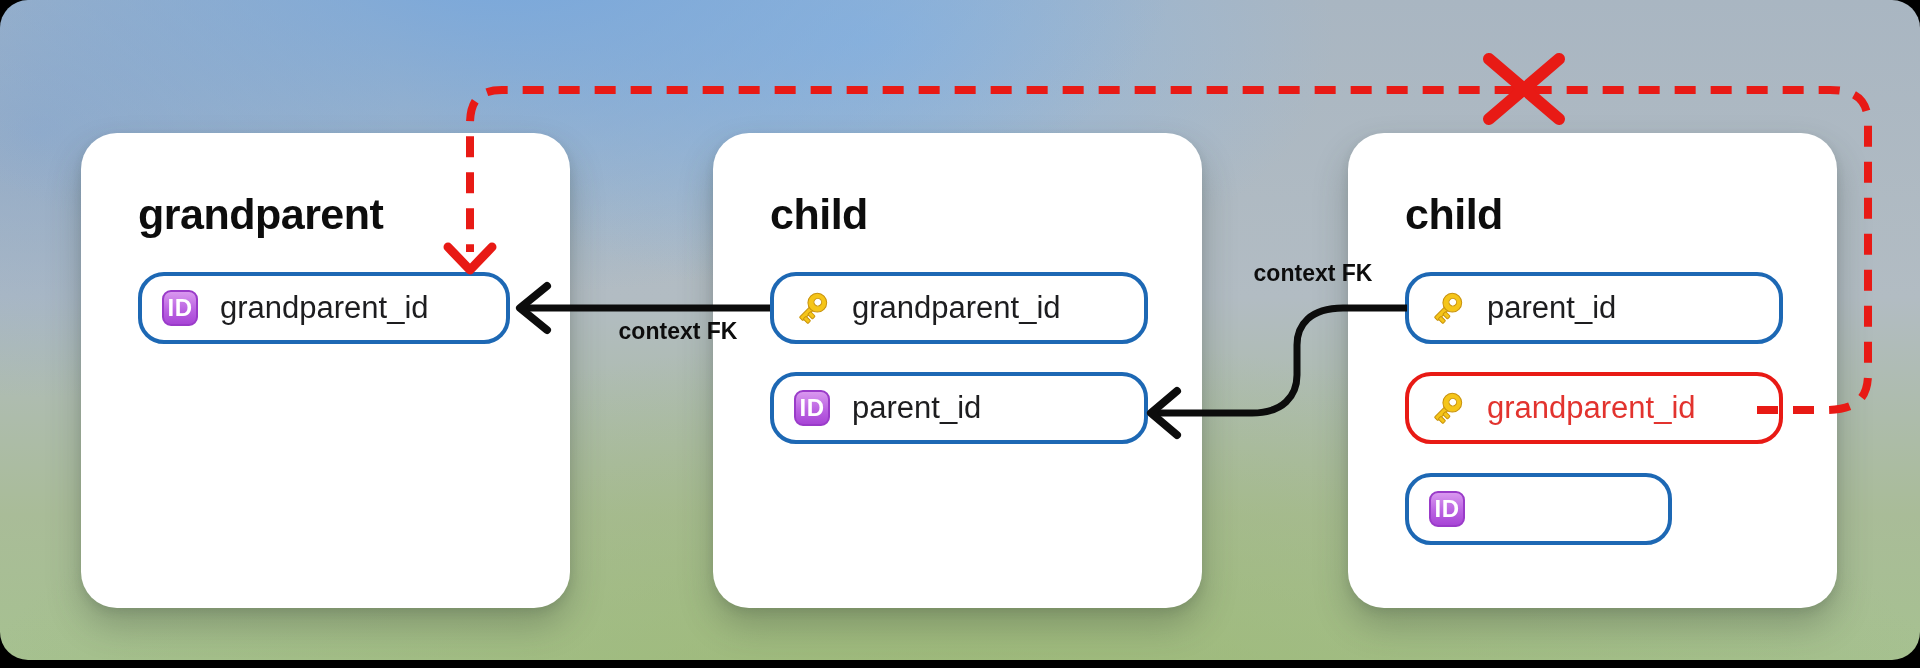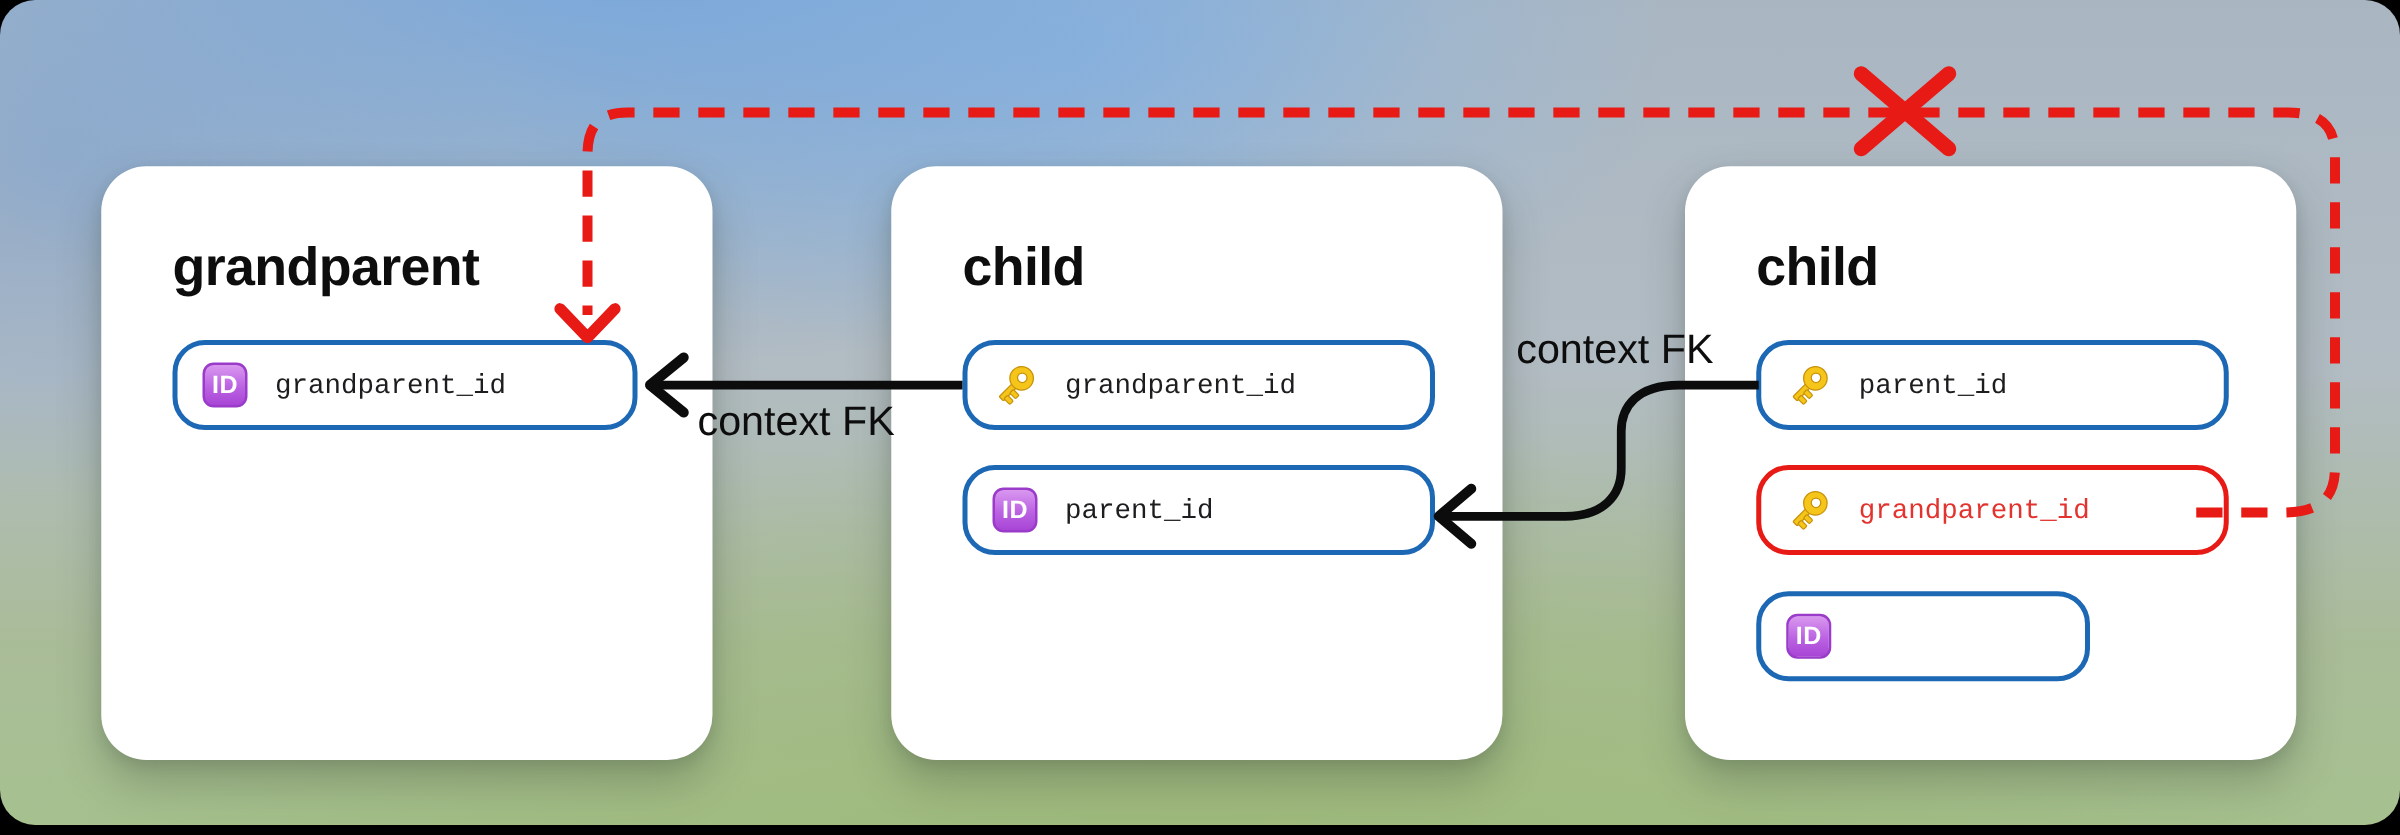--- a/index.html
+++ b/index.html
@@ -27,33 +27,33 @@
     position:absolute;left:57px;top:58px;
     font-size:43px;font-weight:700;line-height:1.1;color:#0d0d0d;letter-spacing:-.5px;
   }
   .pill{
     position:absolute;left:57px;height:72px;box-sizing:border-box;
     border:4px solid var(--pill-border-blue,#1d68b4);border-radius:26px;background:#fff;
     display:flex;align-items:center;gap:22px;padding:0 20px;
   }
   .pill.error{border-color:var(--invalid-red,#e81a15);}
   .pill .mono{
-    font-family:Liberation Mono, monospace;font-size:22px;color:#1d1d1f;white-space:nowrap;
+    font-family:Liberation Sans, sans-serif;font-size:31px;color:#1d1d1f;white-space:nowrap;
   }
   .pill.error .mono{color:var(--invalid-text-red,#e2332e);}
   .row-1{top:139px}.row-2{top:239px}.row-3{top:340px}
   .id-badge{
     width:36px;height:36px;flex:0 0 36px;border-radius:9px;box-sizing:border-box;
     background:linear-gradient(180deg,#d998ef 0%,#bb63e2 55%,#a845d6 100%);
-    border:2px solid #9a3bc9;color:#fff;font-weight:700;font-size:20px;
+    border:2px solid #9a3bc9;color:#fff;font-weight:700;font-size:24px;
     display:flex;align-items:center;justify-content:center;letter-spacing:.5px;
   }
   .key-icon{width:36px;height:36px;flex:0 0 36px;}
   .context-label{
-    position:absolute;z-index:2;font-size:33px;color:#0d0d0d;
+    position:absolute;z-index:2;font-size:23px;color:#0d0d0d;text-align:center;font-weight:bold;
   }
   #label-1{left:558px;top:318px;width:240px;}
   #label-2{left:1213px;top:260px;width:200px;}
   .overlay{
     position:absolute;left:0;top:0;width:1920px;height:668px;z-index:3;pointer-events:none;
   }
   .s-black{stroke:var(--connector-black,#0c0c0c);stroke-width:7;fill:none;}
   .s-black-head{stroke:var(--connector-black,#0c0c0c);stroke-width:8;fill:none;stroke-linecap:round;stroke-linejoin:round;}
   .s-red-dash{stroke:var(--invalid-red,#e81a15);stroke-width:8;fill:none;stroke-dasharray:21 15;}
   .s-red-head{stroke:var(--invalid-red,#e81a15);stroke-width:9;fill:none;stroke-linecap:round;stroke-linejoin:round;}

